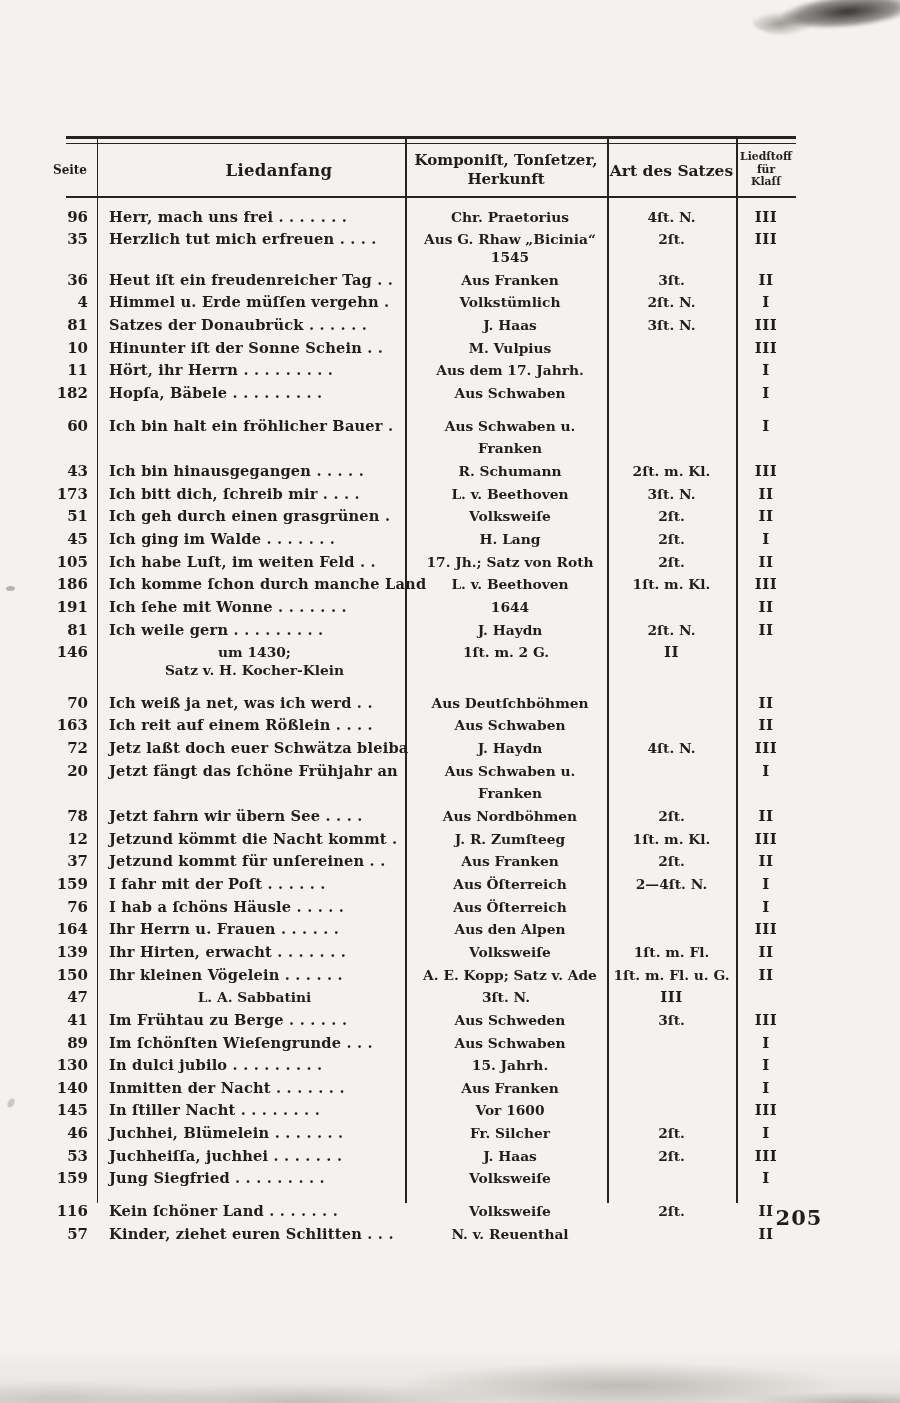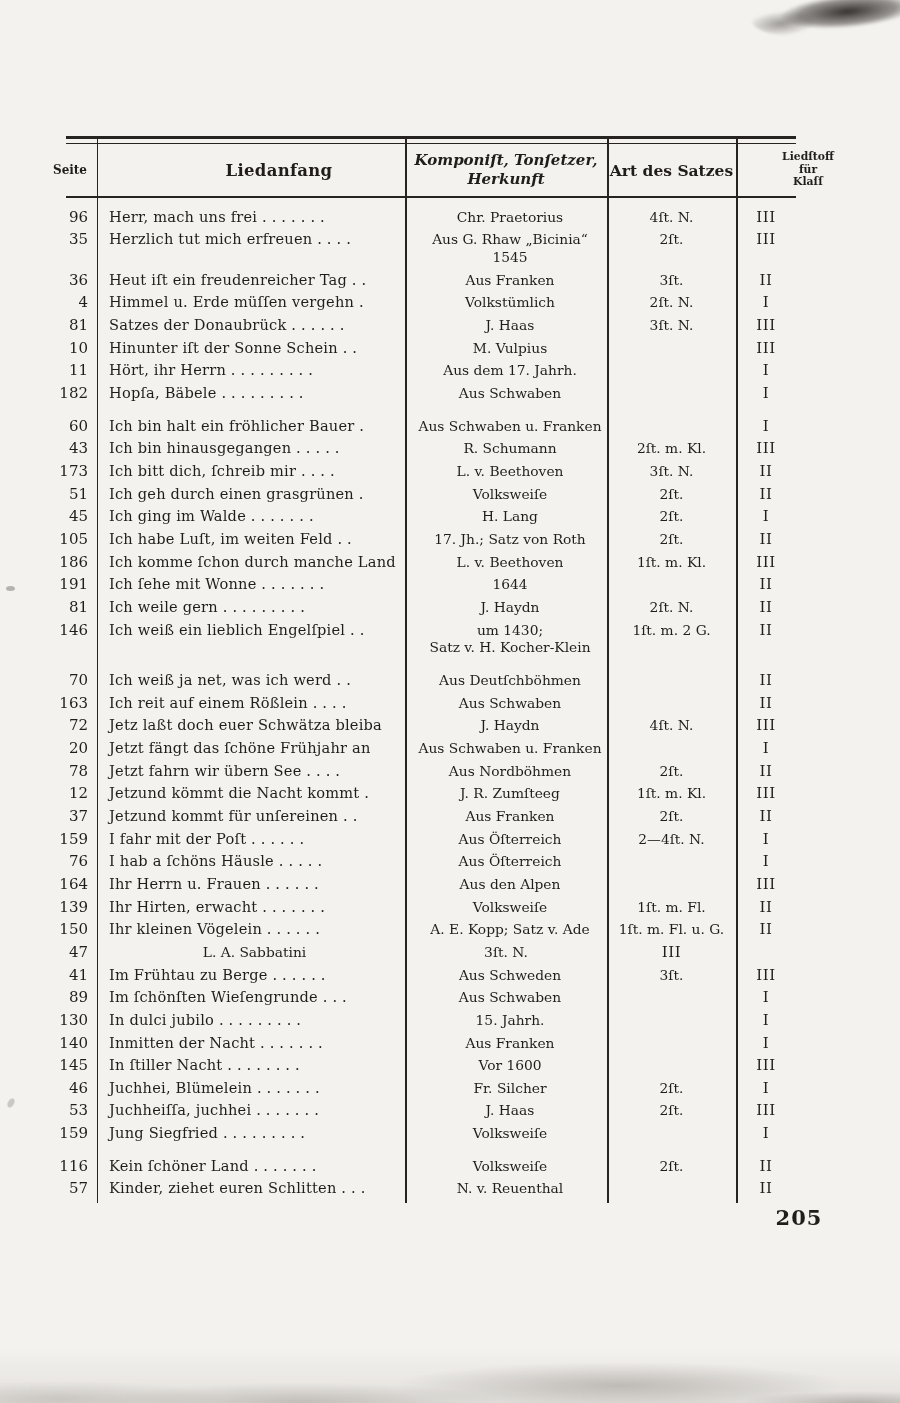--- a/index.html
+++ b/index.html
@@ -40,28 +40,28 @@
   .rule-top-thin{left:66px;top:142.5px;width:730px;height:1.4px;}
   .rule-head-sep{left:66px;top:195.5px;width:730px;height:2.5px;}
   .vrule{position:absolute;top:137px;height:1066px;width:1.7px;background:#262320;}
   .v1{left:96.5px;} .v2{left:405px;} .v3{left:607px;} .v4{left:736px;}
 
   
   .hcell{position:absolute;top:146px;height:48px;display:flex;flex-direction:column;
     align-items:center;justify-content:center;text-align:center;font-weight:700;}
   .h-seite{left:44px;width:52px;font-size:12px;}
   .h-lied{left:97px;width:364px;font-size:16.5px;letter-spacing:.3px;}
-  .h-komp{left:405px;width:202px;font-size:15px;line-height:19px;font-style:italic;}
+  .h-komp{left:405px;width:202px;font-size:15px;line-height:19px;}
   .h-art{left:607px;width:129px;font-size:15.5px;}
-  .h-klass{left:736px;width:60px;font-size:10.8px;line-height:12.5px;margin-left:42px;}
+  .h-klass{left:736px;width:60px;font-size:10.8px;line-height:12.5px;}
 
   
   .rows{position:absolute;left:50px;top:205.5px;width:746px;}
   .row{display:grid;grid-template-columns:46px 309px 202px 129px 60px;
-    min-height:22.65px;line-height:22.65px;font-weight:400;align-items:start;}
+    min-height:22.65px;line-height:22.65px;font-weight:700;align-items:start;}
   .row.tall{min-height:40.5px;}
   .row.group-start{margin-top:10px;}
   .c-seite{font-size:15px;text-align:right;padding-right:8px;}
   .c-lied{font-size:14.6px;padding-left:13px;white-space:nowrap;letter-spacing:.2px;}
   .c-komp{font-size:13.8px;text-align:center;padding-left:8px;}
   .tall .c-komp{line-height:17.8px;padding-top:3px;}
   .c-art{font-size:13.8px;text-align:center;}
   .c-klass{font-size:15px;text-align:center;letter-spacing:.5px;}
 
   .page-number{position:absolute;left:764px;top:1205px;width:70px;text-align:center;
@@ -256,21 +256,20 @@
           <div class="c-seite">81</div>
           <div class="c-lied">Ich weile gern . . . . . . . . .</div>
           <div class="c-komp">
             <div class="">J. Haydn</div>
           </div>
           <div class="c-art">2ſt. N.</div>
           <div class="c-klass">II</div>
         </div>
         <div class="row tall">
           <div class="c-seite">146</div>
-          <div class="c-lied">Ich weiß ein lieblich Engelſpiel . .</div>
           <div class="c-komp">
             <div class="">um 1430;</div>
             <div class="">Satz v. H. Kocher-Klein</div>
           </div>
           <div class="c-art">1ſt. m. 2 G.</div>
           <div class="c-klass">II</div>
         </div>
         <div class="row group-start">
           <div class="c-seite">70</div>
           <div class="c-lied">Ich weiß ja net, was ich werd . .</div>

